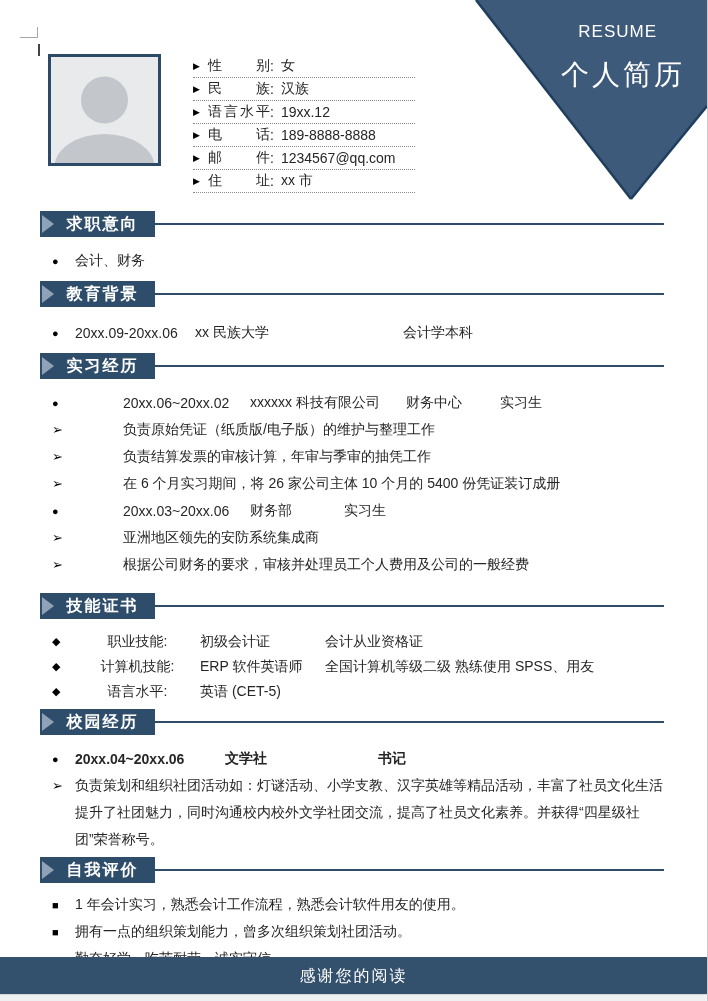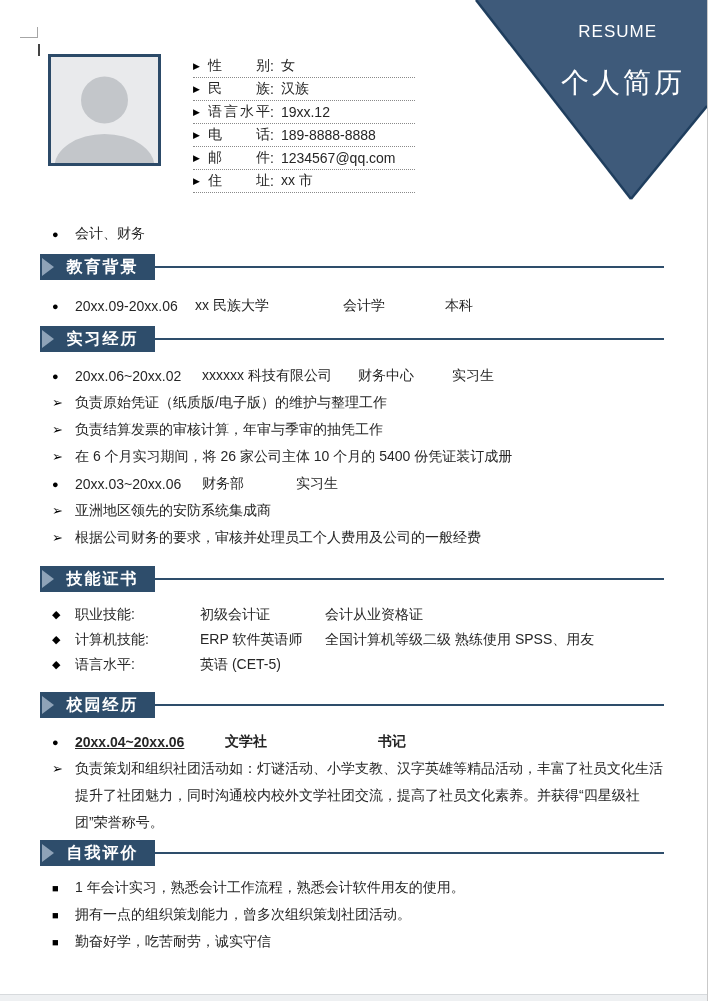--- a/index.html
+++ b/index.html
@@ -7,21 +7,21 @@
     position:relative;width:708px;height:1001px;overflow:hidden;background:#fff;
     border-right:1px solid #c9c9c9;box-sizing:border-box;
     font-family:"Liberation Sans","DejaVu Sans",sans-serif;color:#262626;
   }
   
   .header{position:relative;height:210px;}
   .banner-svg{position:absolute;top:0;right:0;display:block;}
   .banner-poly{fill:var(--banner-fill,#3e5a7a);}
   .banner-line{stroke:var(--banner-stroke,#1f3e5e);stroke-width:2.5;}
   .banner-en{position:absolute;top:22px;right:50px;color:#fff;font-size:17px;letter-spacing:1px;}
-  .banner-zh{position:absolute;top:64px;right:22px;color:#fff;font-size:28px;letter-spacing:3px;}
+  .banner-zh{position:absolute;top:56px;right:22px;color:#fff;font-size:28px;letter-spacing:3px;}
   .crop-h{position:absolute;left:20px;top:37px;width:18px;height:1px;background:#a6a6a6;}
   .crop-v{position:absolute;left:37px;top:27px;width:1px;height:11px;background:#a6a6a6;}
   .cursor-mark{position:absolute;left:38px;top:44px;width:2px;height:12px;background:#444;}
   .photo{position:absolute;left:48px;top:54px;width:107px;height:106px;border:3px solid #2c4a68;background:#e9eaec;overflow:hidden;}
   .name{position:absolute;left:193px;top:14px;width:222px;font-size:30px;line-height:34px;color:#1a1a1a;
         padding-bottom:5px;border-bottom:1px dotted #8a8a8a;letter-spacing:2px;}
   .fields{position:absolute;left:193px;top:55px;width:222px;}
   .field-row{display:flex;align-items:center;height:22px;border-bottom:1px dotted #8a8a8a;font-size:14px;}
   .field-bullet{width:15px;font-size:9px;color:#000;flex:none;}
   .field-label{display:inline-block;width:62px;text-align:justify;text-align-last:justify;}
@@ -43,32 +43,32 @@
   .row.bold{font-weight:bold;}
   .row.para{align-items:flex-start;}
   .row.para .bullet{line-height:27px;}
   .ptext{flex:1 1 auto;line-height:27px;white-space:normal;}
   
   .sec-objective{margin-top:1px;margin-bottom:7px;}
   .sec-education{margin-bottom:7px;}
   .sec-education .rows{margin-top:12px;}
   .sec-education .c0{min-width:120px;}
   .sec-education .c1{min-width:148px;}
-  .sec-education .c2{min-width:102px;}
+  .sec-education .c2{min-width:102px;text-align:right;}
   .sec-internship{margin-bottom:15px;}
-  .sec-internship .c0{min-width:127px;}
+  .sec-internship .c0{min-width:127px;margin-left:48px;}
   .sec-internship .c1{min-width:156px;}
   .sec-internship .c2{min-width:94px;}
-  .sec-skills{margin-bottom:15px;}
+  .sec-skills{margin-bottom:5px;}
   .sec-skills .row{min-height:25px;}
-  .sec-skills .c0{min-width:125px;}
+  .sec-skills .c0{min-width:125px;text-align:center;}
   .sec-skills .c1{min-width:125px;}
   .sec-skills .c2{min-width:130px;}
   .sec-campus{margin-bottom:4px;}
-  .sec-campus .c0{min-width:150px;text-decoration:underline;}
+  .sec-campus .c0{min-width:150px;}
   .sec-campus .c1{min-width:153px;}
   .sec-selfeval .rows{margin-top:8px;}
   
   .footer{position:absolute;left:0;right:0;bottom:6px;height:38px;background:var(--footer,#33506c);
           color:#fff;display:flex;align-items:center;justify-content:center;font-size:16px;letter-spacing:2px;}
   .bottom-strip{position:absolute;left:0;right:0;bottom:0;height:6px;background:#eef0f2;border-top:1px solid #d7dadd;}
 </style>
 </head>
 <body>
 
@@ -129,20 +129,27 @@
           <span class="field-bullet">▶</span>
           <span class="field-label">住址</span>
           <span class="field-colon">:</span>
           <span class="field-value">xx 市</span>
         </div>
       </div>
   </div>
 
   <div class="main">
       <div class="section sec-objective">
+        <div class="sec-header">
+          <div class="bar">
+            <span class="chevron"></span>
+            <span class="sec-title">求职意向</span>
+          </div>
+          <div class="hline"></div>
+        </div>
         <div class="rows">
           <div class="row">
             <span class="bullet b-disc">●</span>
             <span class="cell c0">会计、财务</span>
           </div>
         </div>
       </div>
       <div class="section sec-education">
         <div class="sec-header">
           <div class="bar">
@@ -273,15 +280,18 @@
             <span class="cell c0">拥有一点的组织策划能力，曾多次组织策划社团活动。</span>
           </div>
           <div class="row">
             <span class="bullet b-square">■</span>
             <span class="cell c0">勤奋好学，吃苦耐劳，诚实守信</span>
           </div>
         </div>
       </div>
     </div>
 
+  <div class="footer">
+    <span>感谢您的阅读</span>
+  </div>
   <div class="bottom-strip"></div>
 
 </div>
 
 </body></html>

